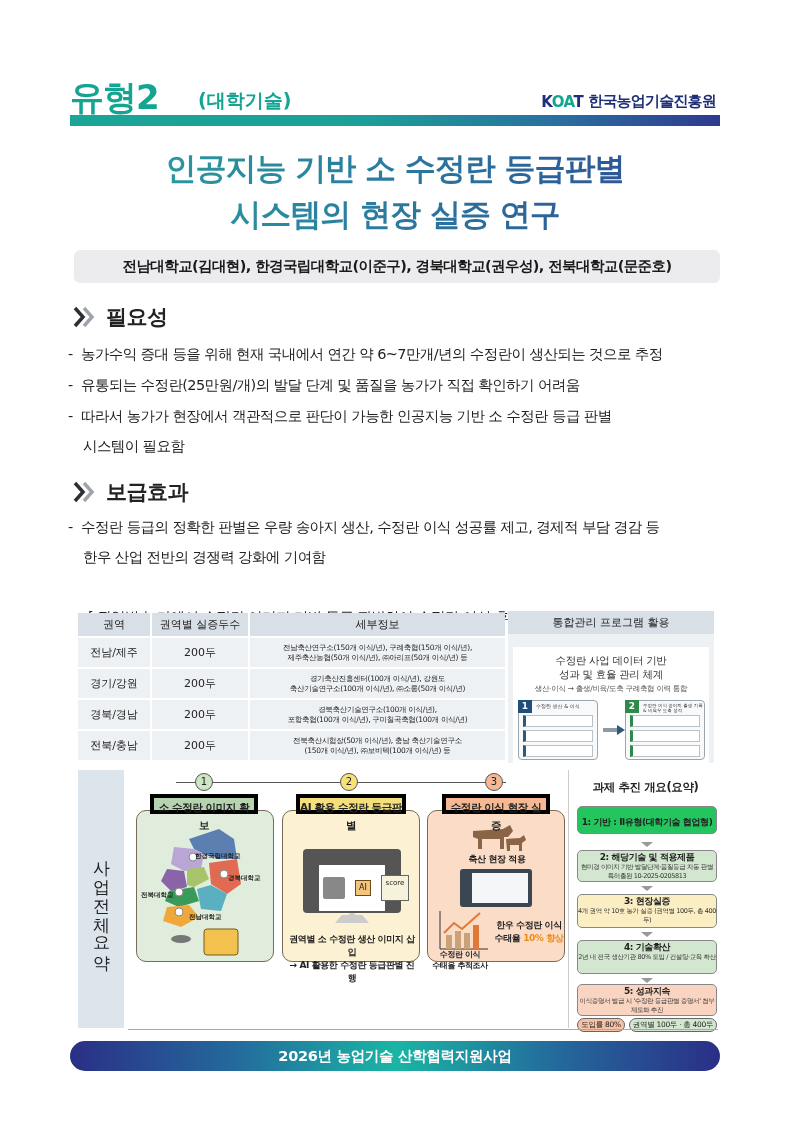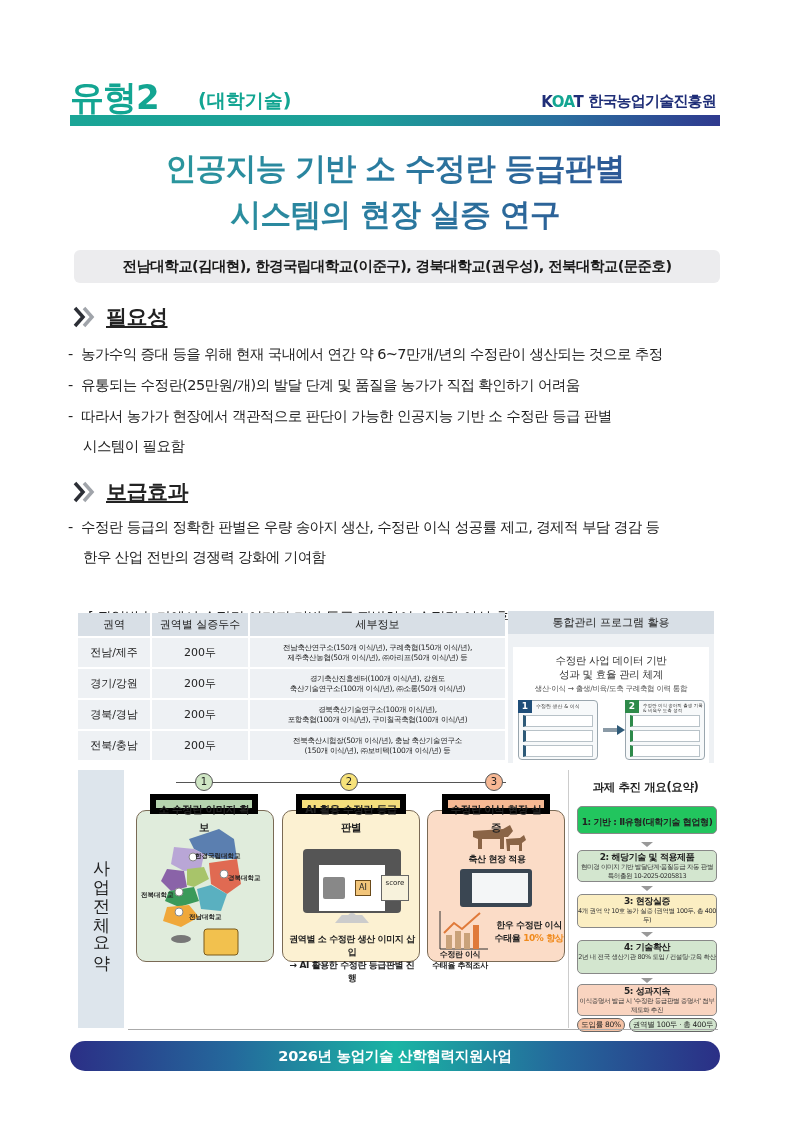--- a/index.html
+++ b/index.html
@@ -20,21 +20,21 @@
   
   .title { position: absolute; left: 70px; top: 145px; width: 650px; text-align: center; }
   .title div { font-size: 31px; font-weight: bold; line-height: 46px; letter-spacing: -1px;
      background: linear-gradient(90deg, #2aa39b 0%, #2a7ea0 45%, #2e4a92 100%);
      -webkit-background-clip: text; background-clip: text; color: transparent; }
 
   .authors { position: absolute; left: 74px; top: 250px; width: 646px; height: 33px; background: #ececee; border-radius: 6px;
      text-align: center; font-size: 14.5px; font-weight: bold; line-height: 33px; color: #1a1a1a; letter-spacing: -0.6px; }
 
   
-  .section-head { position: absolute; left: 72px; display: flex; align-items: center; gap: 8px; text-decoration: underline; }
+  .section-head { position: absolute; left: 72px; display: flex; align-items: center; gap: 8px; }
   .section-head .chev { display: flex; align-items: center; }
   .section-head .label { font-size: 21px; font-weight: bold; color: #222; letter-spacing: -0.5px; }
   .bullet { position: absolute; left: 68px; font-size: 14.5px; color: #222; line-height: 22px; letter-spacing: -0.6px; white-space: nowrap; }
   .bullet .dash { display: inline-block; width: 13px; }
   .cont { position: absolute; left: 83px; font-size: 14.5px; color: #222; line-height: 22px; letter-spacing: -0.6px; white-space: nowrap; }
   .caption { position: absolute; left: 88px; top: 608px; width: 620px; font-size: 14.5px; color: #222; letter-spacing: -0.6px; white-space: nowrap; }
 
   
   .region-table { position: absolute; left: 78px; top: 611px; width: 427px; border-collapse: separate; border-spacing: 0 2px; }
   .region-table th { background: #d8dfe6; font-size: 11px; font-weight: normal; height: 23px; color: #222; }
@@ -59,21 +59,21 @@
   .summary .side span { position: absolute; left: 0; top: 70px; width: 46px; text-align: center; font-size: 17px; line-height: 21px; color: #222; }
   .bottom-line { position: absolute; left: 50px; top: 259px; width: 590px; height: 1px; background: #aaa; }
 
   .steps-line { position: absolute; top: 12px; left: 98px; width: 330px; height: 1px; background: #555; }
   .step-num { position: absolute; top: 3px; width: 18px; height: 18px; border-radius: 50%; font-size: 10px; text-align: center; line-height: 16px; border: 1px solid #555; }
 
   .panel { position: absolute; top: 40px; width: 138px; height: 152px; border-radius: 10px; border: 1px solid #7a6a55; }
   .panel.p1 { left: 58px; background: #e0ecdc; }
   .panel.p2 { left: 204px; background: #fcf1d2; }
   .panel.p3 { left: 349px; background: #fbdcc7; }
-  .ribbon { position: absolute; top: 24px; height: 20px; font-size: 10.5px; font-weight: bold; text-align: center; line-height: 18px; border: 6px solid #000000; letter-spacing: -0.4px; }
+  .ribbon { position: absolute; top: 24px; height: 20px; font-size: 10.5px; font-weight: bold; text-align: center; line-height: 18px; border: 4px solid #000000; letter-spacing: -0.4px; }
   .ribbon.r1 { left: 72px; width: 108px; background: #b5d3ae; }
   .ribbon.r2 { left: 218px; width: 110px; background: #f5de7c; }
   .ribbon.r3 { left: 364px; width: 108px; background: #f5b893; }
 
   .p-caption { position: absolute; font-size: 9px; font-weight: bold; text-align: center; color: #222; line-height: 13px; letter-spacing: -0.4px; }
 
   
   .overview { position: absolute; left: 490px; top: 0; width: 154px; height: 258px; border-left: 1px solid #ccc; }
   .overview .oh { text-align: center; font-size: 11.5px; font-weight: bold; margin-top: 10px; letter-spacing: -0.4px; }
   .obox { position: absolute; left: 8px; width: 140px; border: 1px solid #888; border-radius: 5px; text-align: center; letter-spacing: -0.4px; }

